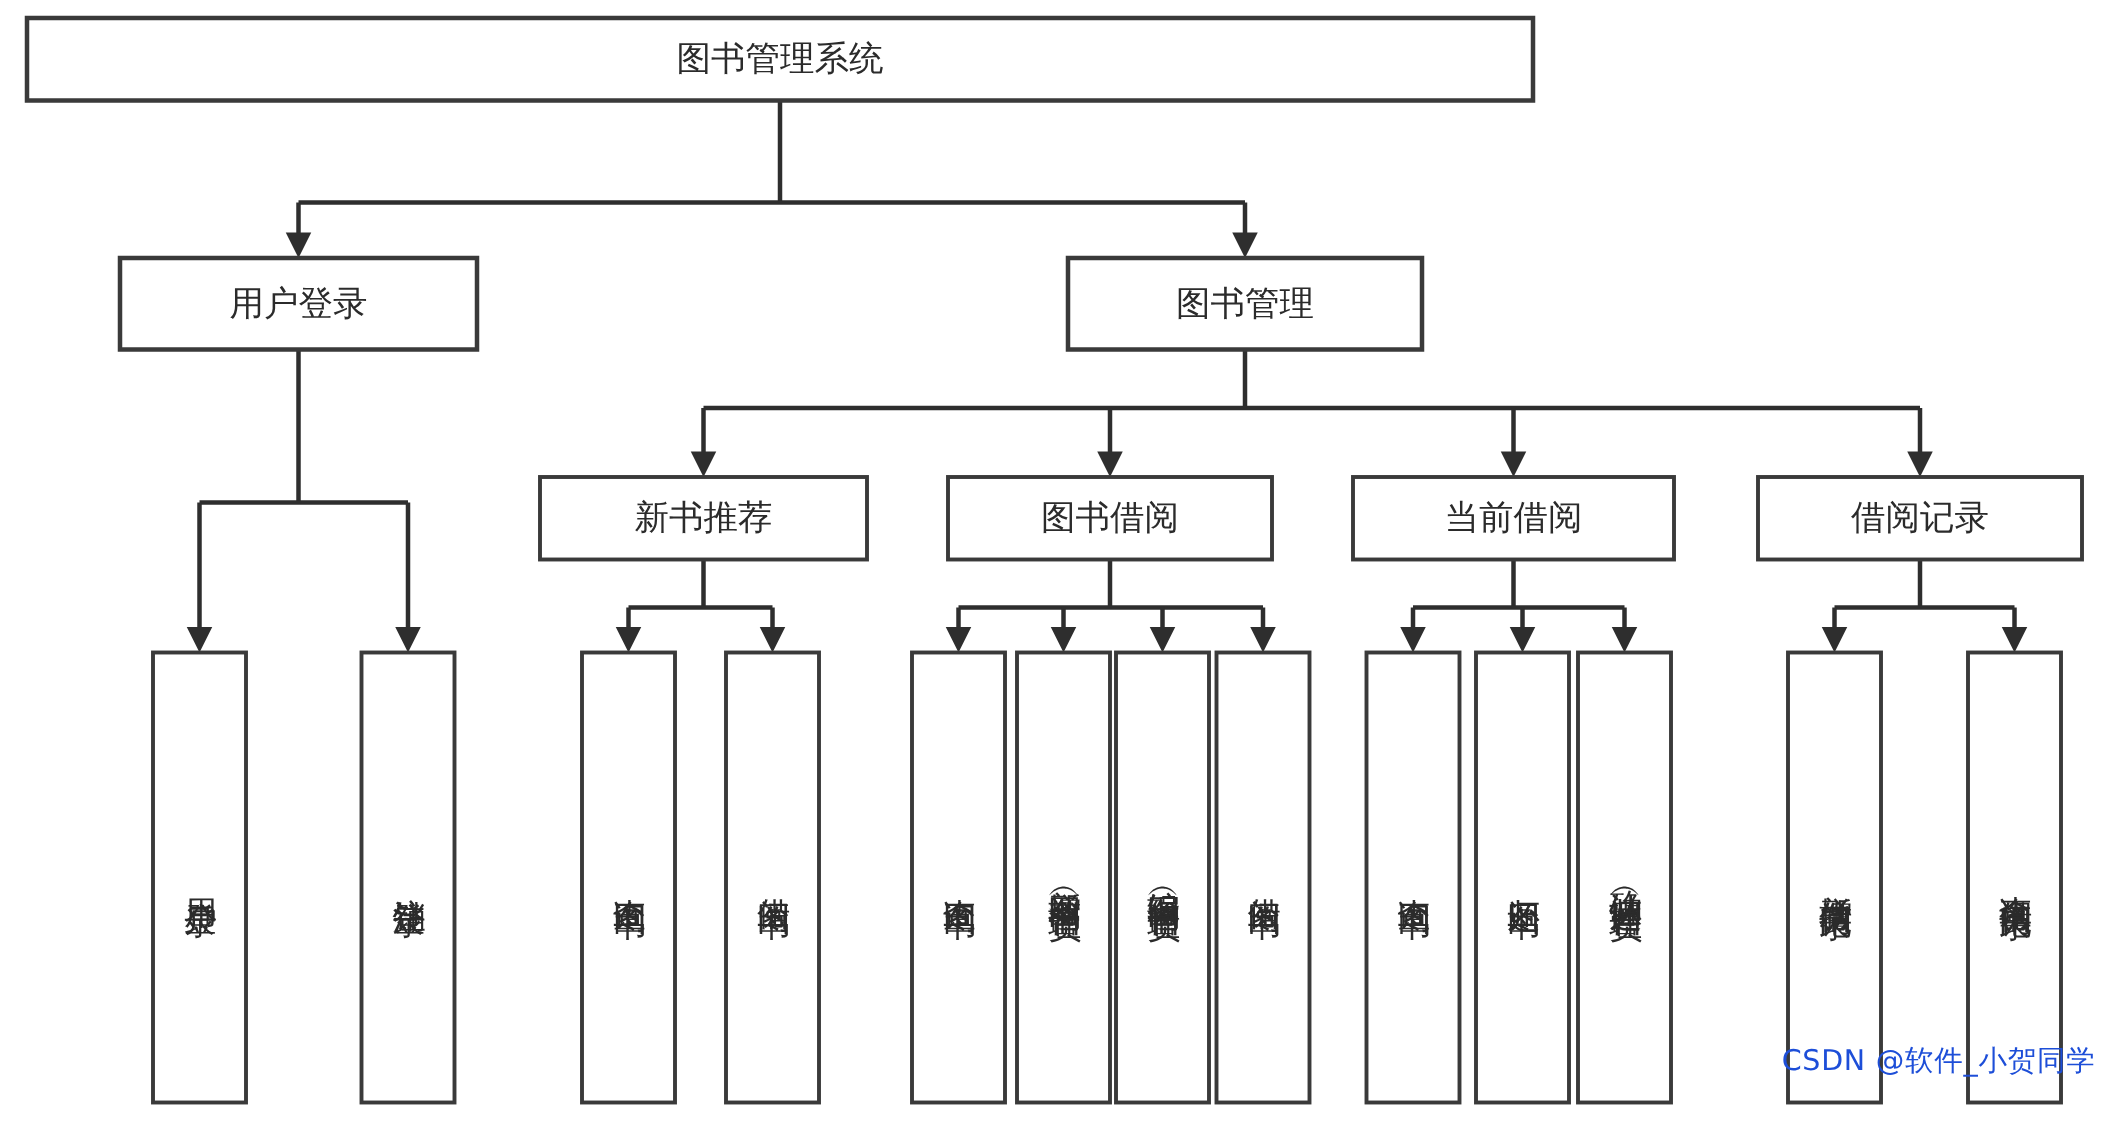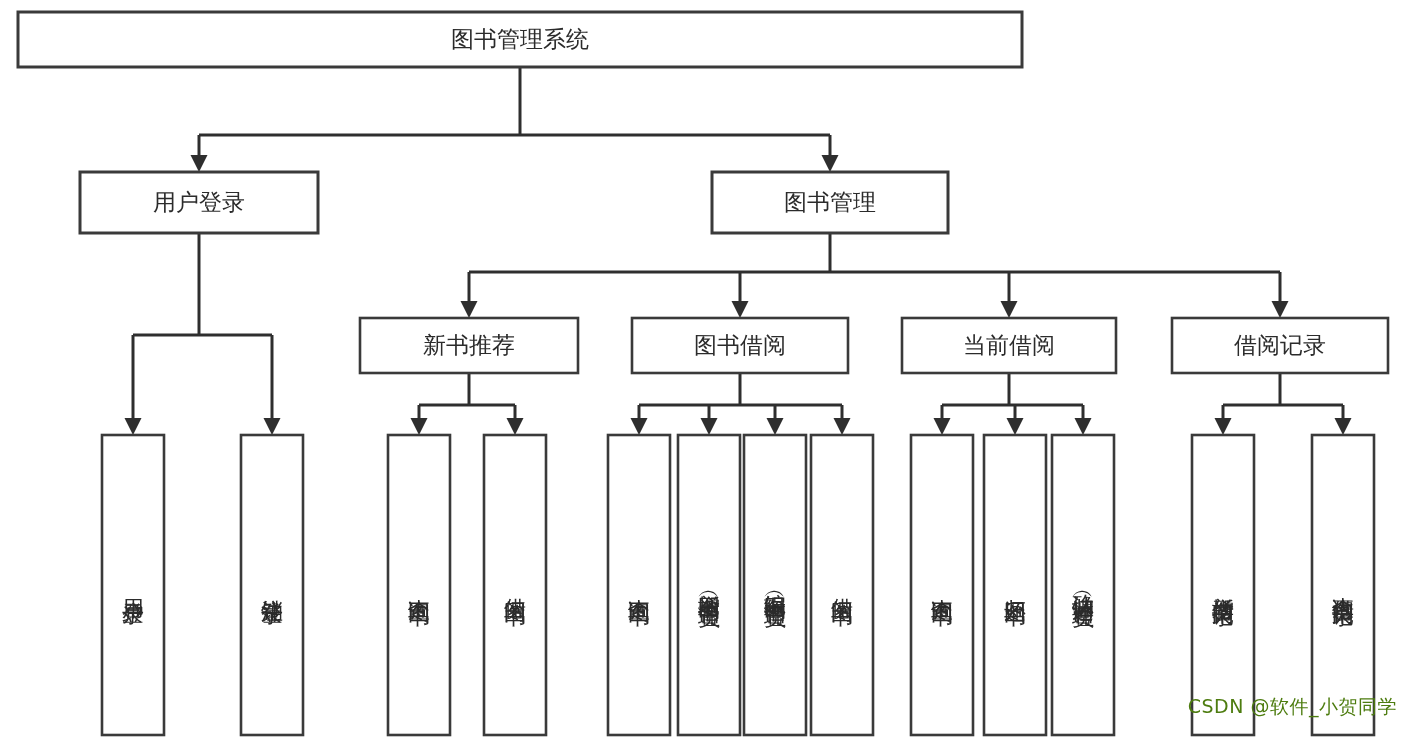--- a/index.html
+++ b/index.html
@@ -69,21 +69,21 @@
   }
   .arrow-head {
     fill: #2e2e2e;
   }
   .watermark {
     position: absolute;
     right: 8px;
     bottom: 6px;
     font-family: "DejaVu Sans", "Liberation Sans", sans-serif;
     font-size: 19px;
-    color: #4d7c0f;
+    color: #1d4ed8;
     letter-spacing: 0.5px;
     white-space: nowrap;
     pointer-events: none;
   }
 </style>
 </head>
 <body>
 
 <div id="diagram-root">
   <svg class="flow" viewBox="0 0 1405 747" xmlns="http://www.w3.org/2000/svg">

